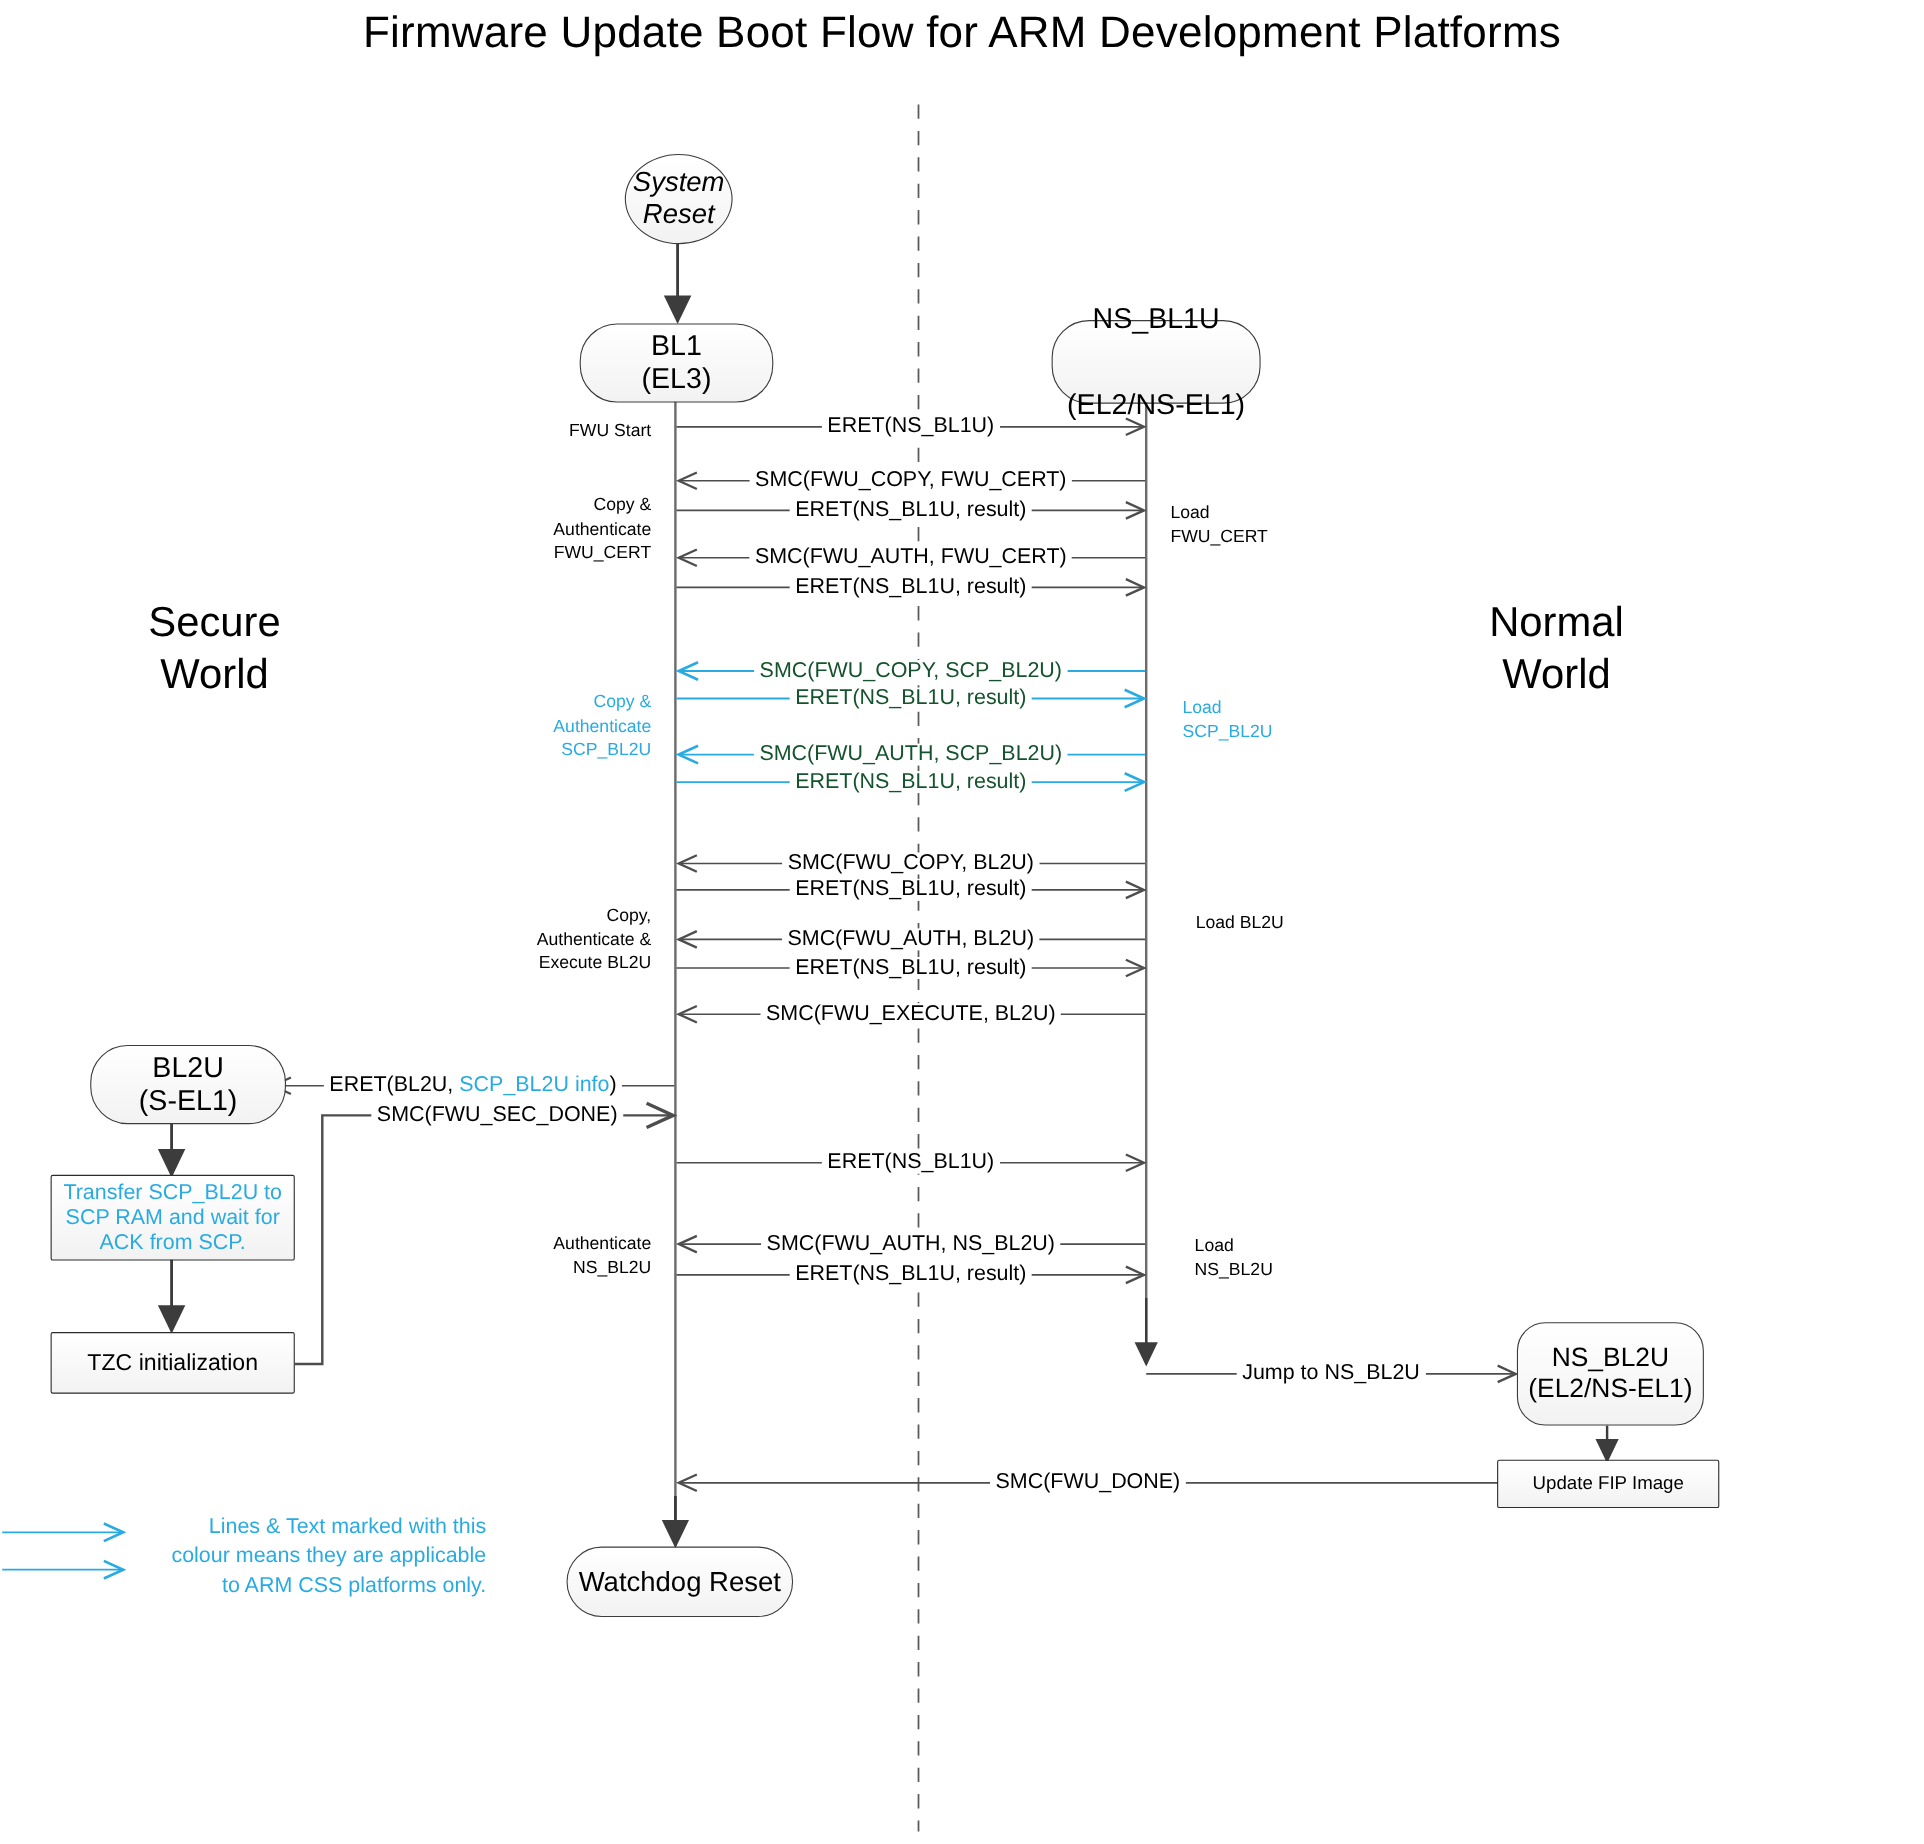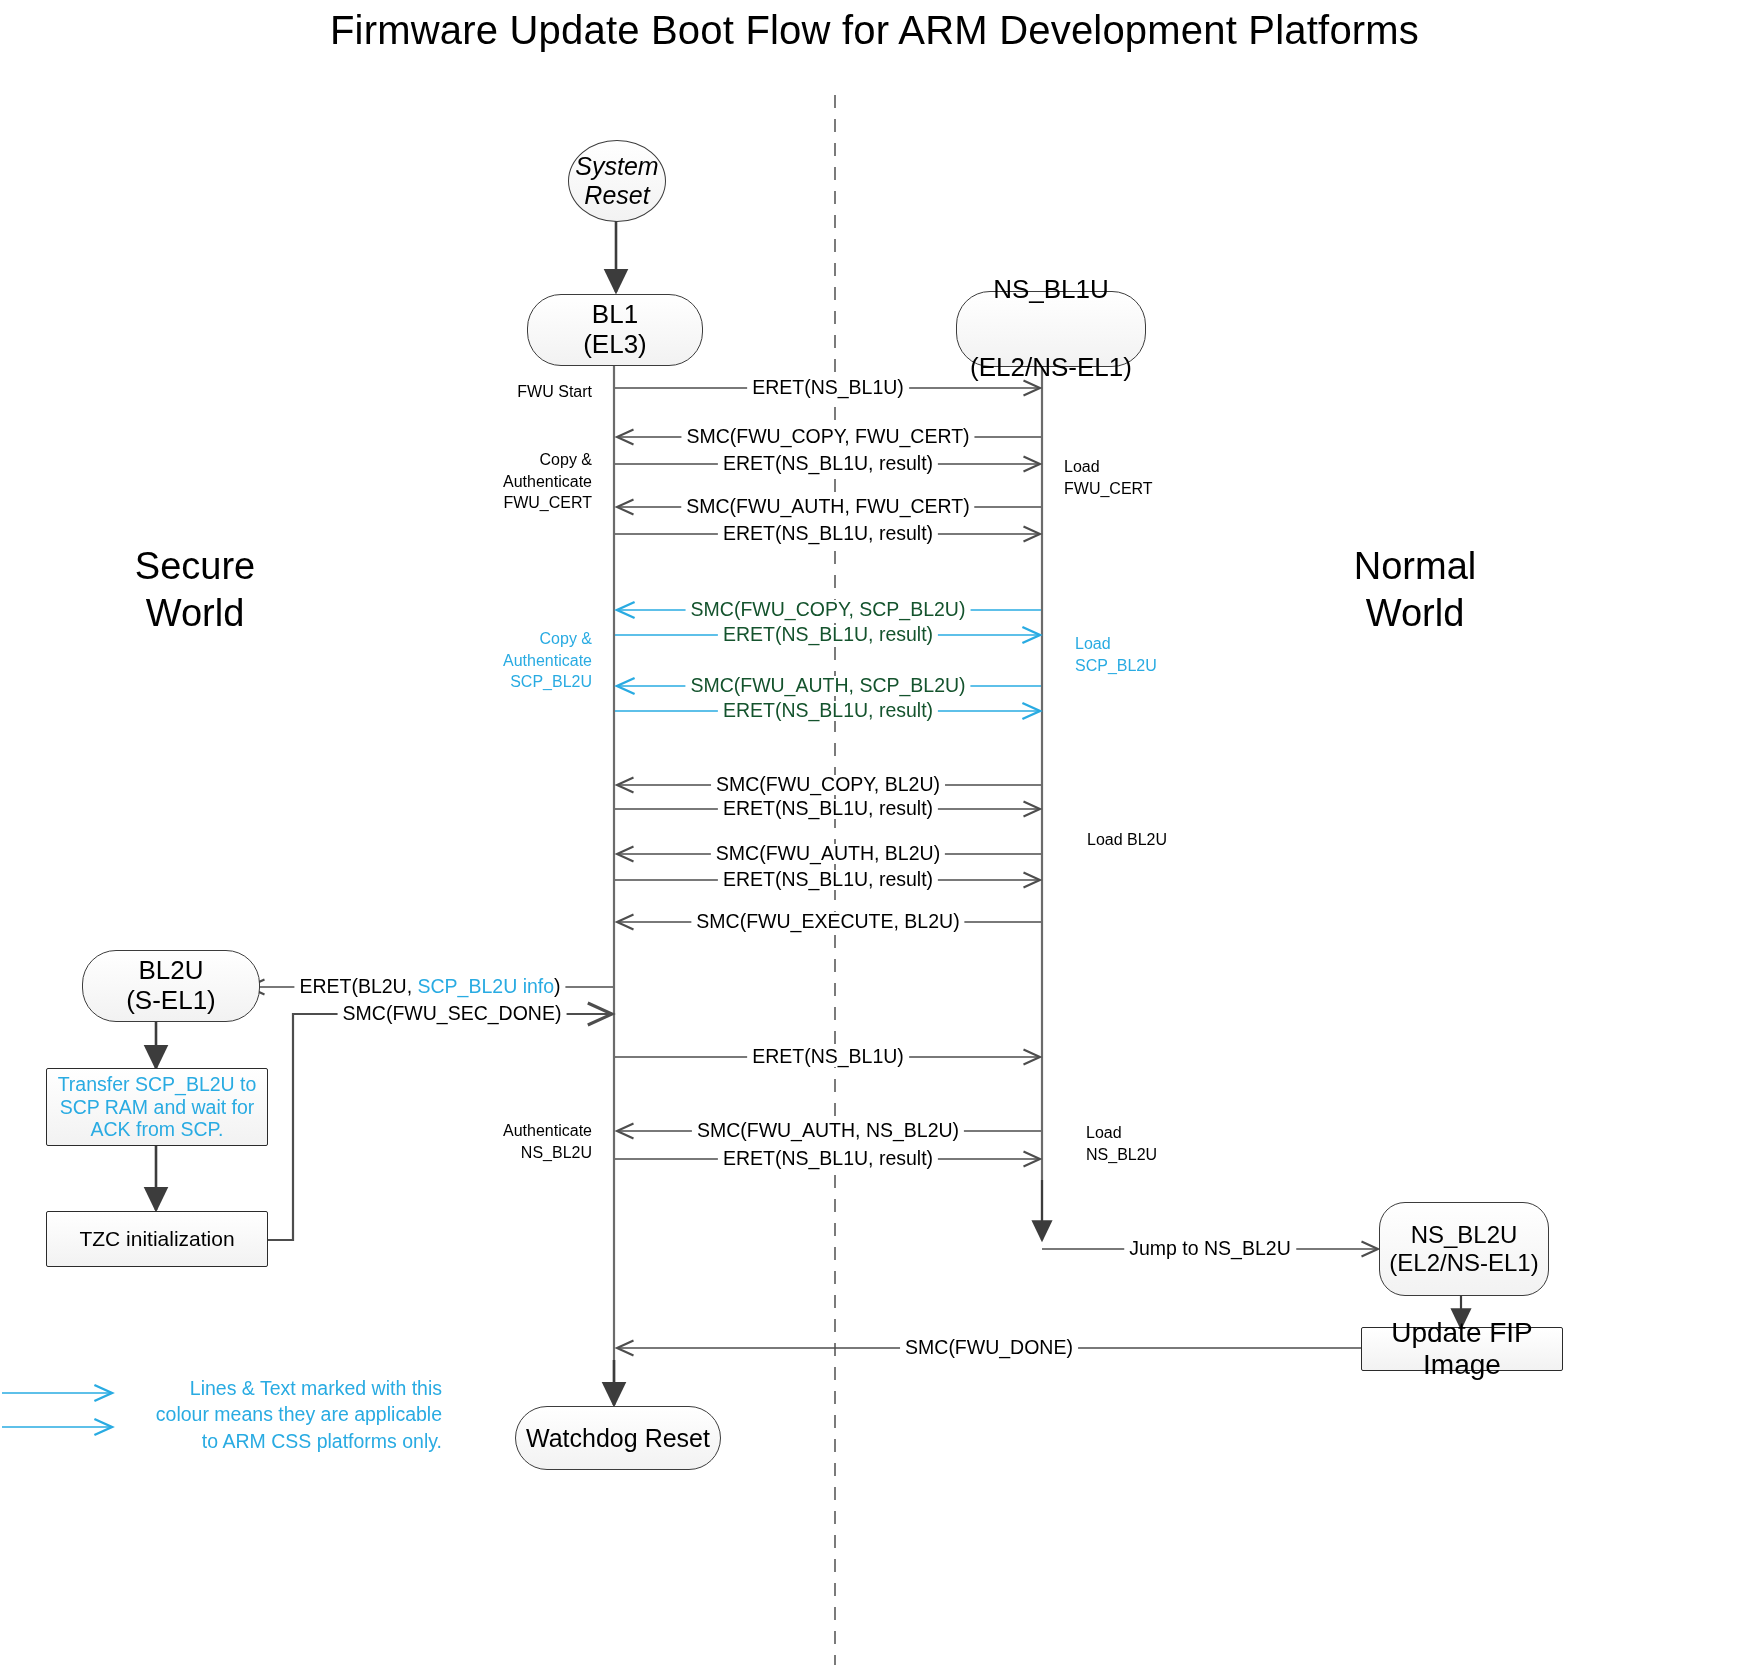--- a/index.html
+++ b/index.html
@@ -149,21 +149,21 @@
 
   <div class="node rect" style="left:46px;top:1211px;width:222px;height:56px;font-size:21px;">
     <span>TZC initialization</span>
   </div>
 
   <div class="node stadium" style="left:1379px;top:1202px;width:170px;height:94px;font-size:24px;border-radius:26px;">
     <span class="l1">NS_BL2U</span>
     <span class="l2">(EL2/NS-EL1)</span>
   </div>
 
-  <div class="node rect" style="left:1361px;top:1327px;width:202px;height:44px;font-size:28px;">
+  <div class="node rect" style="left:1361px;top:1327px;width:202px;height:44px;font-size:17px;">
     <span>Update FIP Image</span>
   </div>
 
   <div class="node stadium" style="left:515px;top:1406px;width:206px;height:64px;font-size:25px;">
     <span class="l1">Watchdog Reset</span>
   </div>
 
   <div class="world" style="left:60px;top:495px;width:270px;white-space:pre-line;">
     <span>Secure
 World</span>
@@ -202,20 +202,23 @@
   <div class="msg" style="left:1210px;top:1239px;transform:translateX(-50%);">Jump to NS_BL2U</div>
   <div class="msg" style="left:989px;top:1338px;transform:translateX(-50%);">SMC(FWU_DONE)</div>
 
   <div class="sidelbl r" style="left:340px;top:381px;width:252px;text-align:right;">FWU Start</div>
   <div class="sidelbl r" style="left:340px;top:449px;width:252px;text-align:right;">Copy &amp;
 Authenticate
 FWU_CERT</div>
   <div class="sidelbl r cyanmsg" style="left:340px;top:628px;width:252px;text-align:right;">Copy &amp;
 Authenticate
 SCP_BL2U</div>
+  <div class="sidelbl r" style="left:330px;top:822px;width:262px;text-align:right;">Copy,
+Authenticate &amp;
+Execute BL2U</div>
   <div class="sidelbl r" style="left:340px;top:1120px;width:252px;text-align:right;">Authenticate
 NS_BL2U</div>
 
   <div class="sidelbl l" style="left:1064px;top:456px;width:230px;text-align:left;">Load
 FWU_CERT</div>
   <div class="sidelbl l cyanmsg" style="left:1075px;top:633px;width:230px;text-align:left;">Load
 SCP_BL2U</div>
   <div class="sidelbl l" style="left:1087px;top:829px;width:230px;text-align:left;">Load BL2U</div>
   <div class="sidelbl l" style="left:1086px;top:1122px;width:230px;text-align:left;">Load
 NS_BL2U</div>

